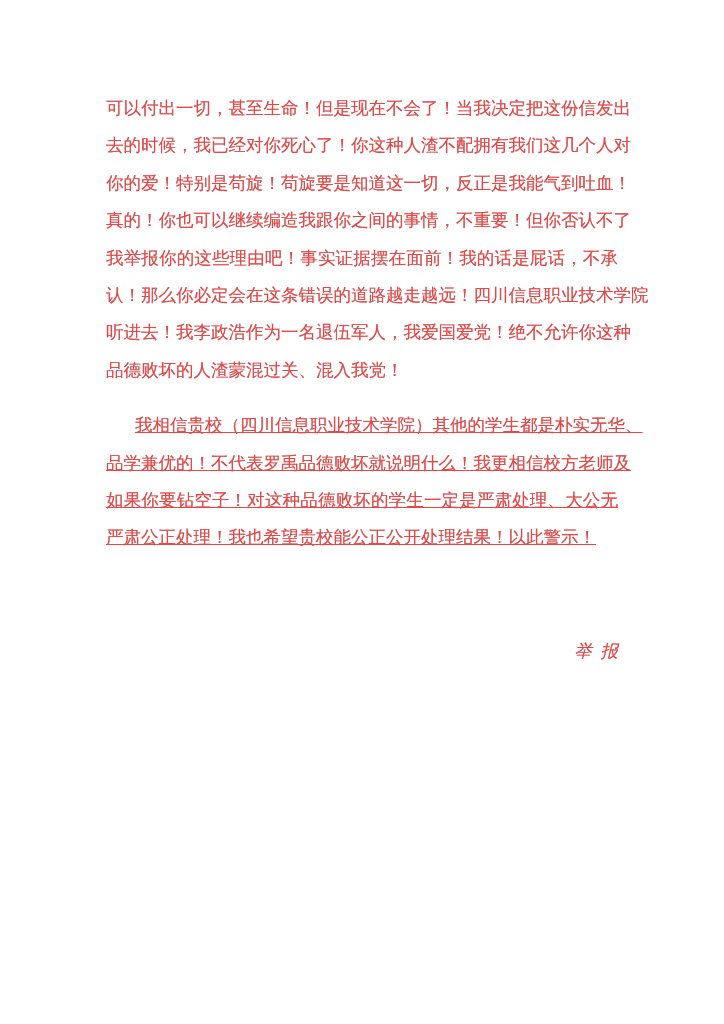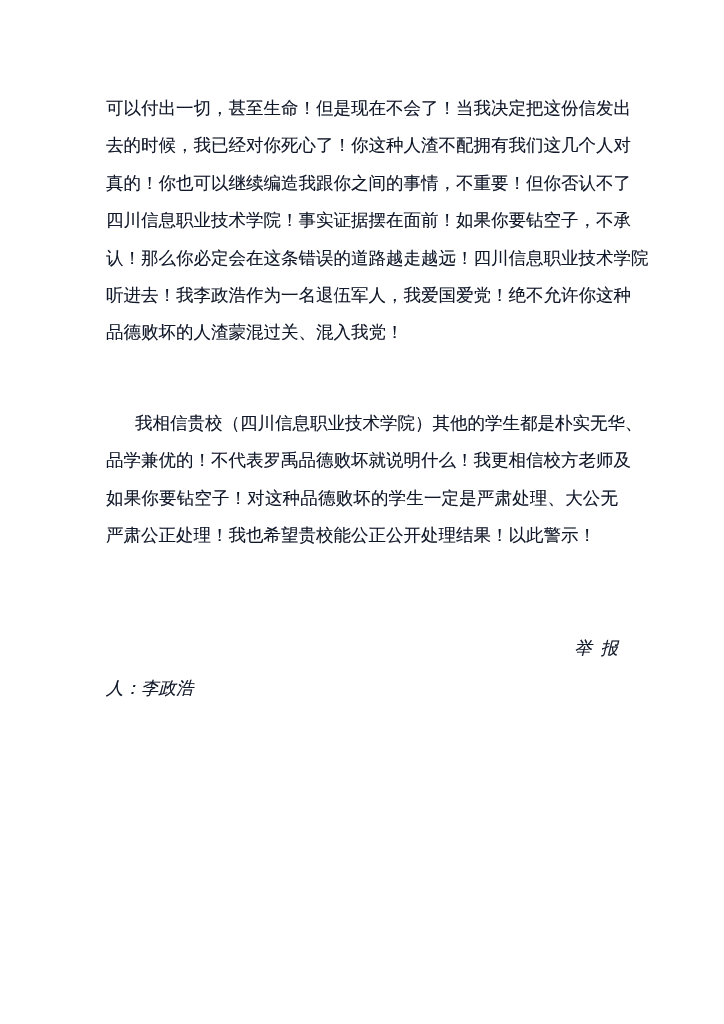--- a/index.html
+++ b/index.html
@@ -13,27 +13,27 @@
     height: 1024px;
     background: #ffffff;
     overflow: hidden;
     font-family: "Liberation Serif", "DejaVu Serif", serif;
   }
   .text-block {
     position: absolute;
     left: 106px;
     top: 90px;
     width: 512px;
-    color: #0f172a;
+    color: #ef4444;
     font-size: 17.5px;
     line-height: 37.4px;
     text-shadow: 0 0 0.6px rgba(66,66,66,0.45);
   }
   .paragraph { margin: 0; padding: 0; }
-  .paragraph-2 { margin-top: 53px; }
+  .paragraph-2 { margin-top: 18px; text-decoration: underline; }
   .line {
     text-align: justify;
     text-align-last: justify;
     height: 37.4px;
     white-space: nowrap;
   }
   .line.last {
     text-align: right;
     text-align-last: left;
   }
@@ -48,33 +48,33 @@
 </style>
 </head>
 <body>
 
 <div class="page">
   <div class="text-block">
 
     <div class="paragraph paragraph-1">
         <div class="line">可以付出一切，甚至生命！但是现在不会了！当我决定把这份信发出</div>
         <div class="line">去的时候，我已经对你死心了！你这种人渣不配拥有我们这几个人对</div>
+        <div class="line">你的爱！特别是苟旋！苟旋要是知道这一切，反正是我能气到吐血！</div>
         <div class="line">真的！你也可以继续编造我跟你之间的事情，不重要！但你否认不了</div>
-        <div class="line">四川信息职业技术学院！事实证据摆在面前！如果你要钻空子，不承</div>
+        <div class="line">我举报你的这些理由吧！事实证据摆在面前！我的话是屁话，不承</div>
         <div class="line">认！那么你必定会在这条错误的道路越走越远！四川信息职业技术学院</div>
         <div class="line">听进去！我李政浩作为一名退伍军人，我爱国爱党！绝不允许你这种</div>
         <div class="line last">品德败坏的人渣蒙混过关、混入我党！</div>
       </div>
 
     <div class="paragraph paragraph-2">
         <div class="line indent">我相信贵校（四川信息职业技术学院）其他的学生都是朴实无华、</div>
         <div class="line">品学兼优的！不代表罗禹品德败坏就说明什么！我更相信校方老师及</div>
         <div class="line">如果你要钻空子！对这种品德败坏的学生一定是严肃处理、大公无</div>
         <div class="line last">严肃公正处理！我也希望贵校能公正公开处理结果！以此警示！</div>
       </div>
 
     <div class="signature-block">
       <div class="signature-line-1">举 报</div>
-      <div class="signature-line-2">人：李政浩</div>
     </div>
 
   </div>
 </div>
 
 </body></html>

